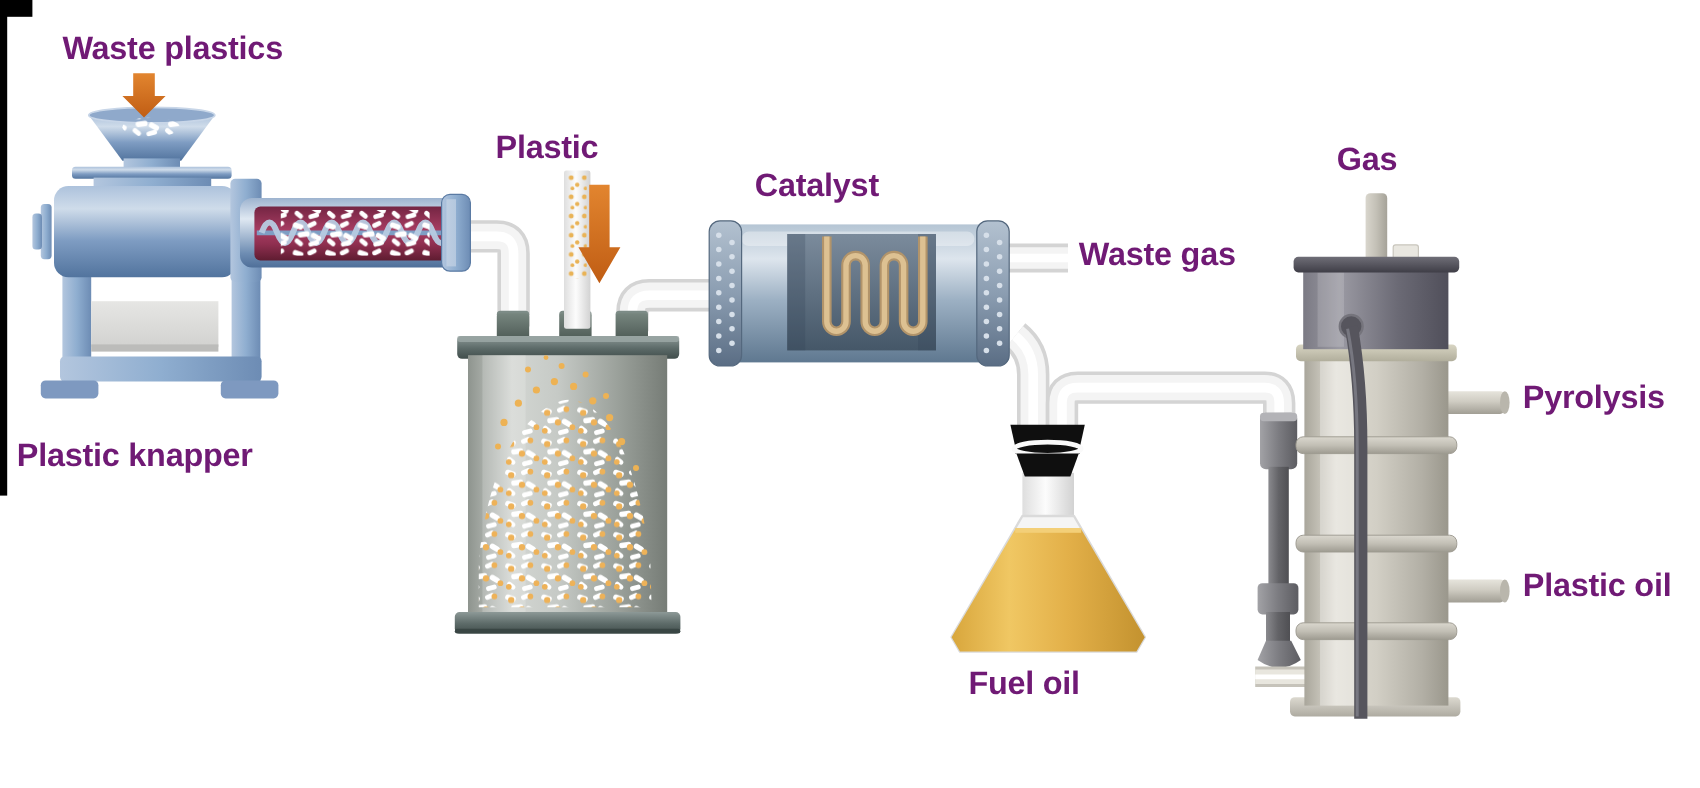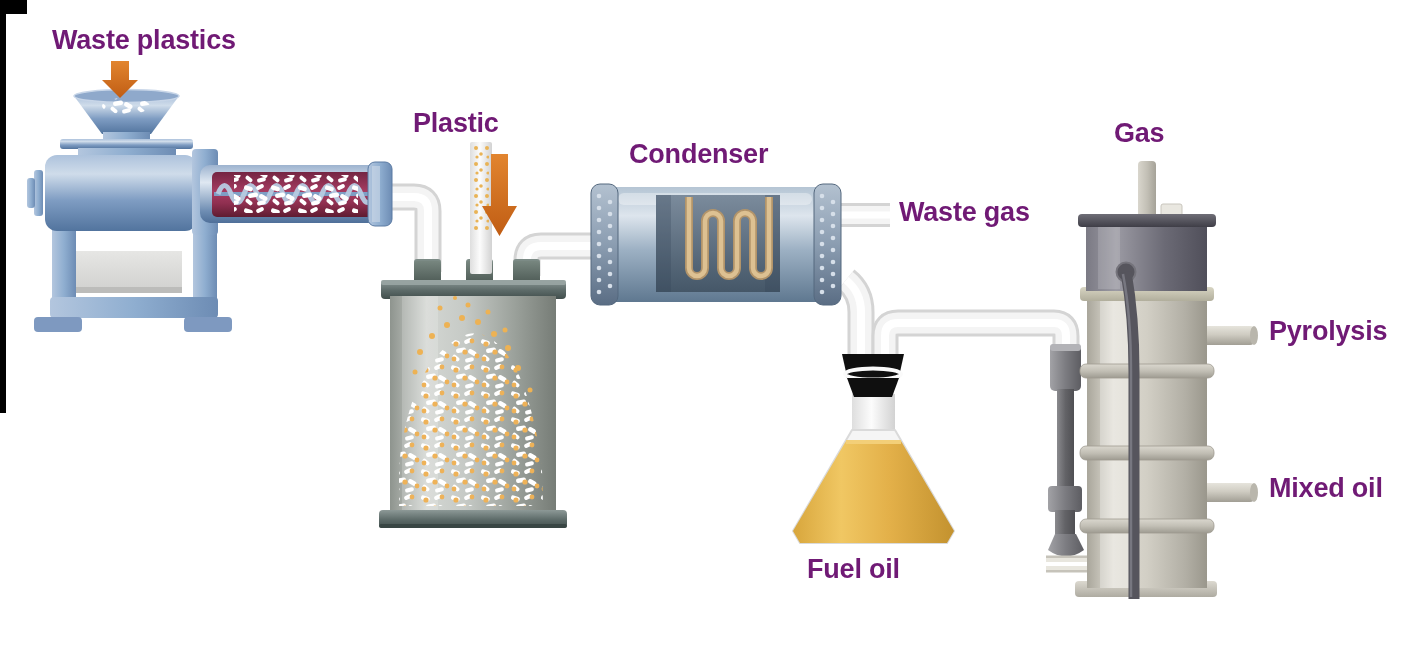--- a/index.html
+++ b/index.html
@@ -389,21 +389,22 @@
     <rect x="1078" y="214" width="138" height="13" rx="4" fill="url(#gCapLip)"></rect>
     <g fill="none">
       <circle cx="1126" cy="272" r="9.5" fill="#56555d" stroke="#75747c" stroke-width="2"></circle>
       <path d="M1126 272 C1131 300 1134 330 1134 372 L1134 599" stroke="#56555d" stroke-width="11"></path>
       <path d="M1123 274 C1128 300 1131 330 1131 372 L1131 597" stroke="#80808a" stroke-width="2.5" opacity="0.8"></path>
     </g>
   </g>
 </svg>
 
 <div class="lbl" style="left:52px;top:26px">Waste plastics</div>
+<div class="lbl" style="left:14px;top:365px">Plastic knapper</div>
 <div class="lbl" style="left:413px;top:109px">Plastic</div>
-<div class="lbl" style="left:629px;top:140px">Condenser</div>
+<div class="lbl" style="left:629px;top:140px">Catalyst</div>
 <div class="lbl" style="left:899px;top:198px">Waste gas</div>
 <div class="lbl" style="left:807px;top:555px">Fuel oil</div>
 <div class="lbl" style="left:1114px;top:119px">Gas</div>
 <div class="lbl" style="left:1269px;top:317px">Pyrolysis</div>
-<div class="lbl" style="left:1269px;top:474px">Mixed oil</div>
+<div class="lbl" style="left:1269px;top:474px">Plastic oil</div>
 
 </div>
 
 </body></html>

